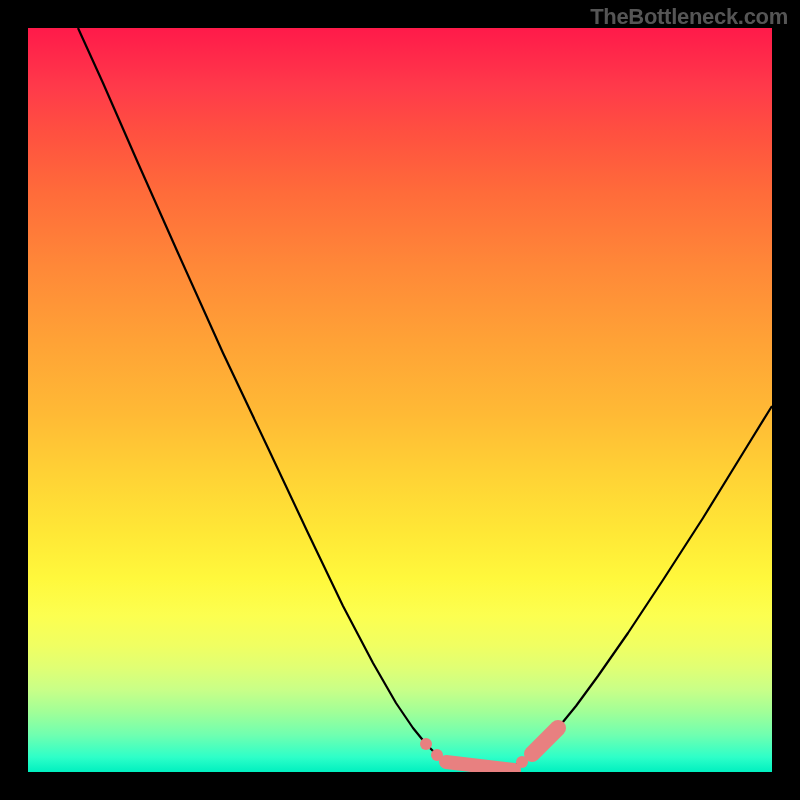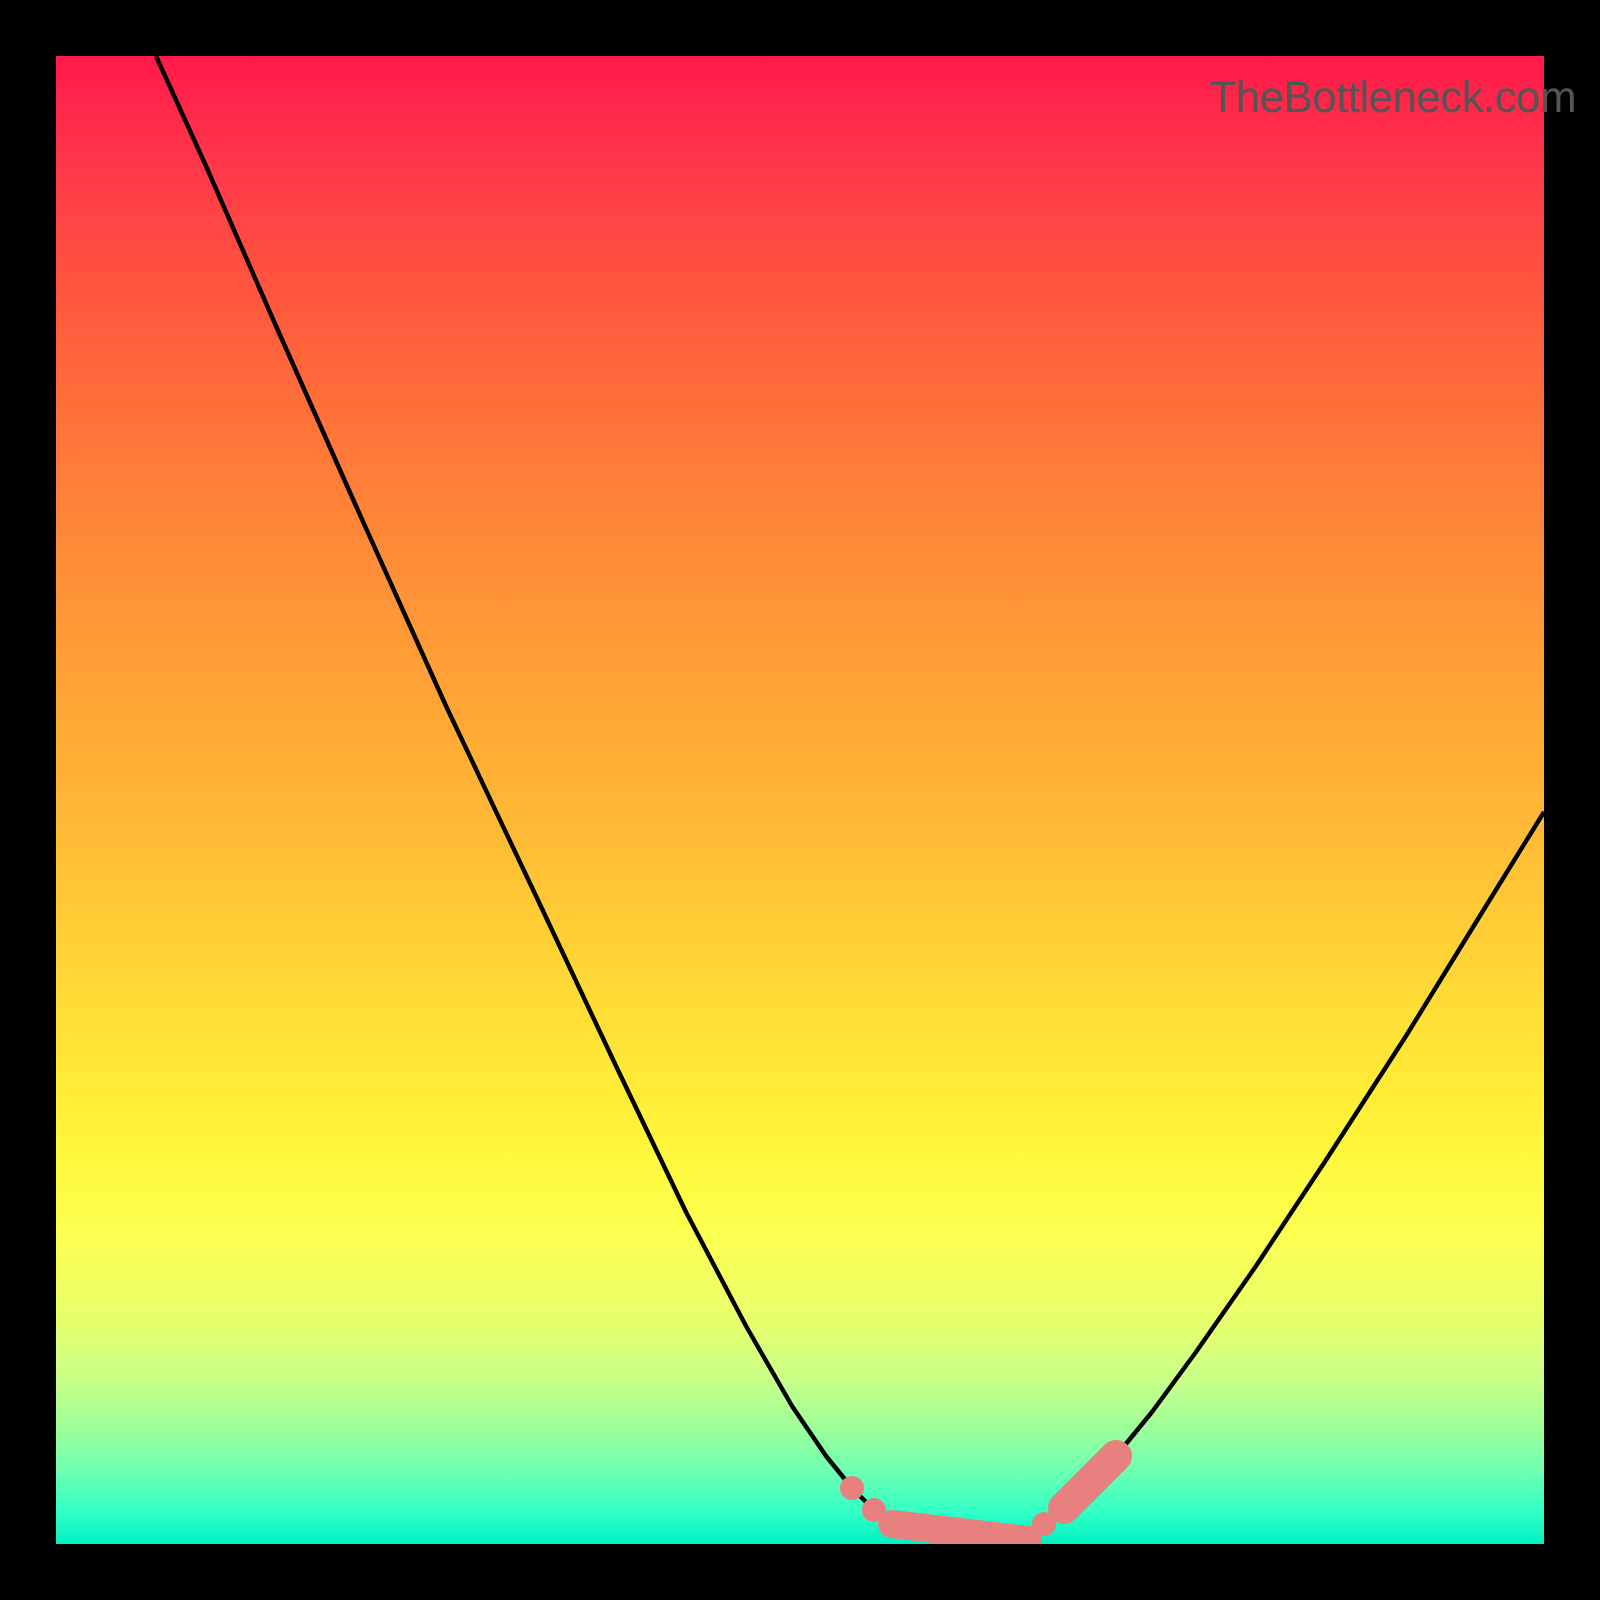--- a/index.html
+++ b/index.html
@@ -13,25 +13,24 @@
       background: #000;
       position: relative;
       overflow: hidden;
     }
     .watermark {
       position: absolute;
       top: 4px;
       right: 12px;
       font-family: Arial, Helvetica, sans-serif;
       font-size: 22px;
-      font-weight: 400;
+      font-weight: 700;
       color: #555;
       z-index: 10;
       letter-spacing: -0.3px;
-      margin-top: 32px;
     }
     .plot-area {
       position: absolute;
       left: 28px;
       top: 28px;
       width: 744px;
       height: 744px;
       overflow: hidden;
     }
     .gradient-bg {

